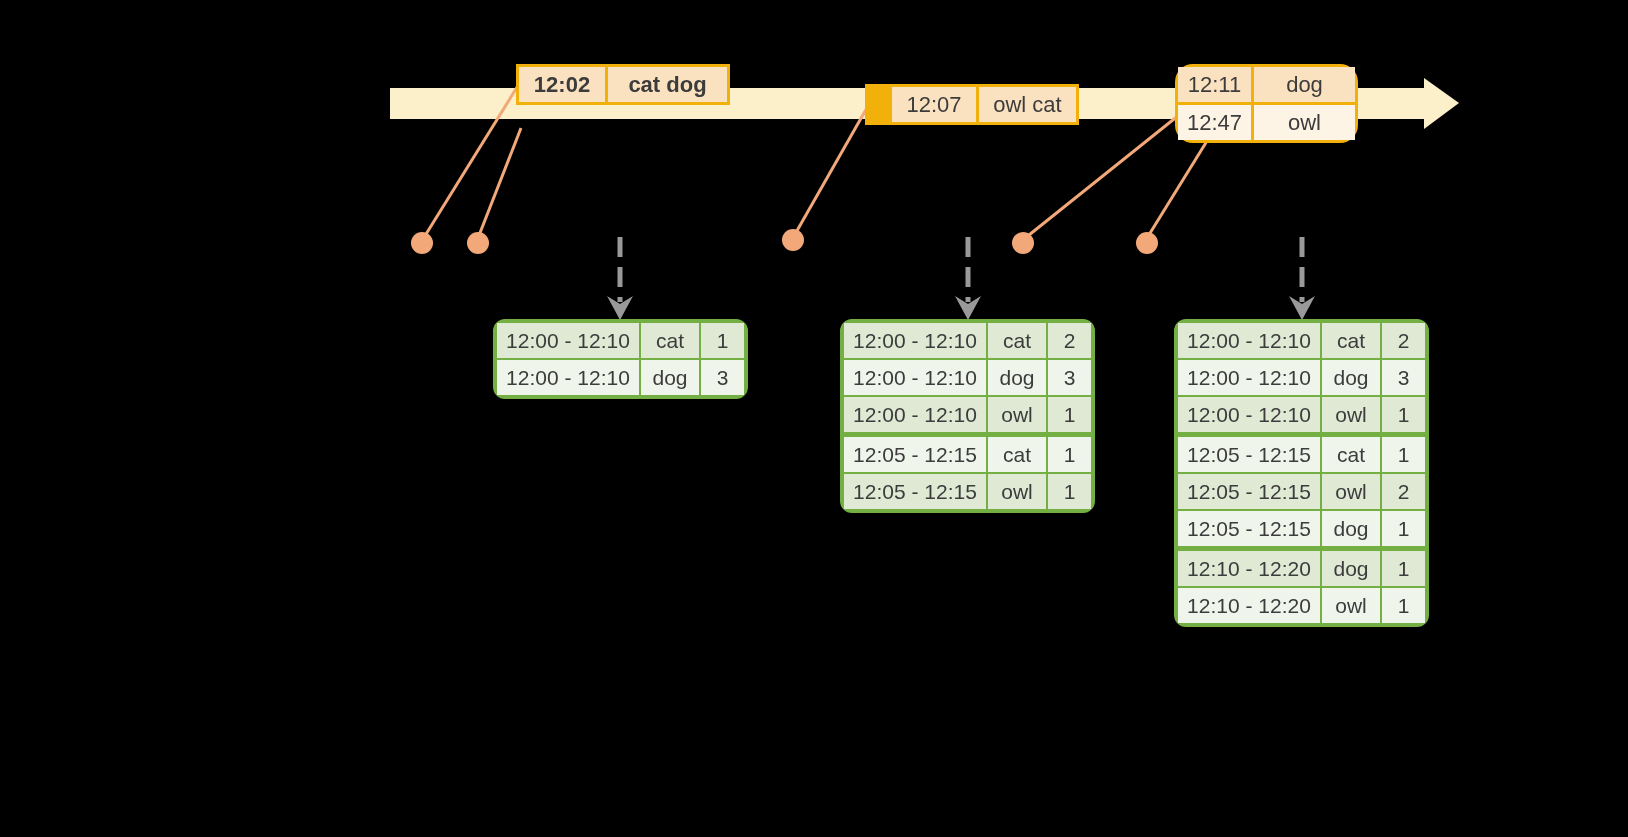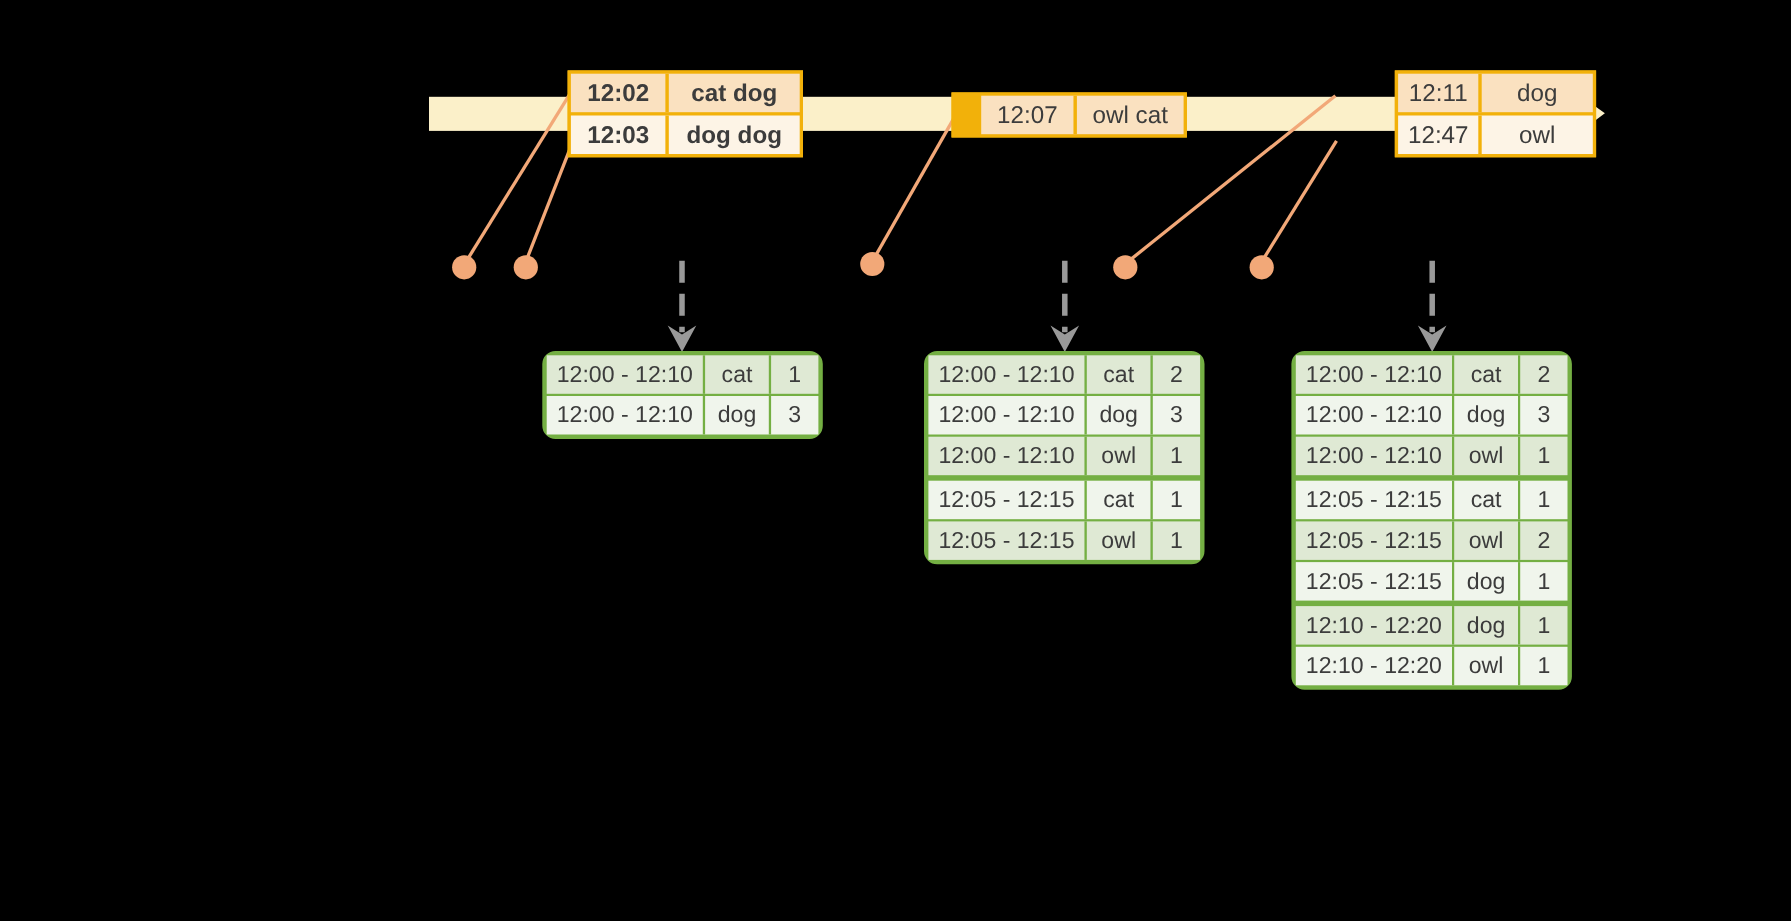--- a/index.html
+++ b/index.html
@@ -64,34 +64,30 @@
 
     <line x1="1302" y1="237" x2="1302" y2="302" stroke-dasharray="20 10" style="stroke:var(--gray);stroke-width:5"></line>
     <polygon points="1289,296 1302,304 1315,296 1302,320" style="fill:var(--gray)"></polygon>
   </svg>
 
   <div class="ebox b1" style="left:516px;top:64px;font-weight:bold;">
     <div class="erow">
       <div class="ecell t">12:02</div>
       <div class="ecell w">cat dog</div>
     </div>
-    <div class="erow">
-      <div class="ecell t">12:03</div>
-      <div class="ecell w">dog dog</div>
-    </div>
   </div>
 
   <div class="ebox b2" style="left:865px;top:84px;padding-left:24px;">
     <div class="erow">
       <div class="ecell t">12:07</div>
       <div class="ecell w">owl cat</div>
     </div>
   </div>
 
-  <div class="ebox b3" style="left:1268px;top:64px;">
+  <div class="ebox b3" style="left:1175px;top:64px;border-radius:18px;">
     <div class="erow">
       <div class="ecell t">12:11</div>
       <div class="ecell w">dog</div>
     </div>
     <div class="erow">
       <div class="ecell t">12:47</div>
       <div class="ecell w">owl</div>
     </div>
   </div>
 

